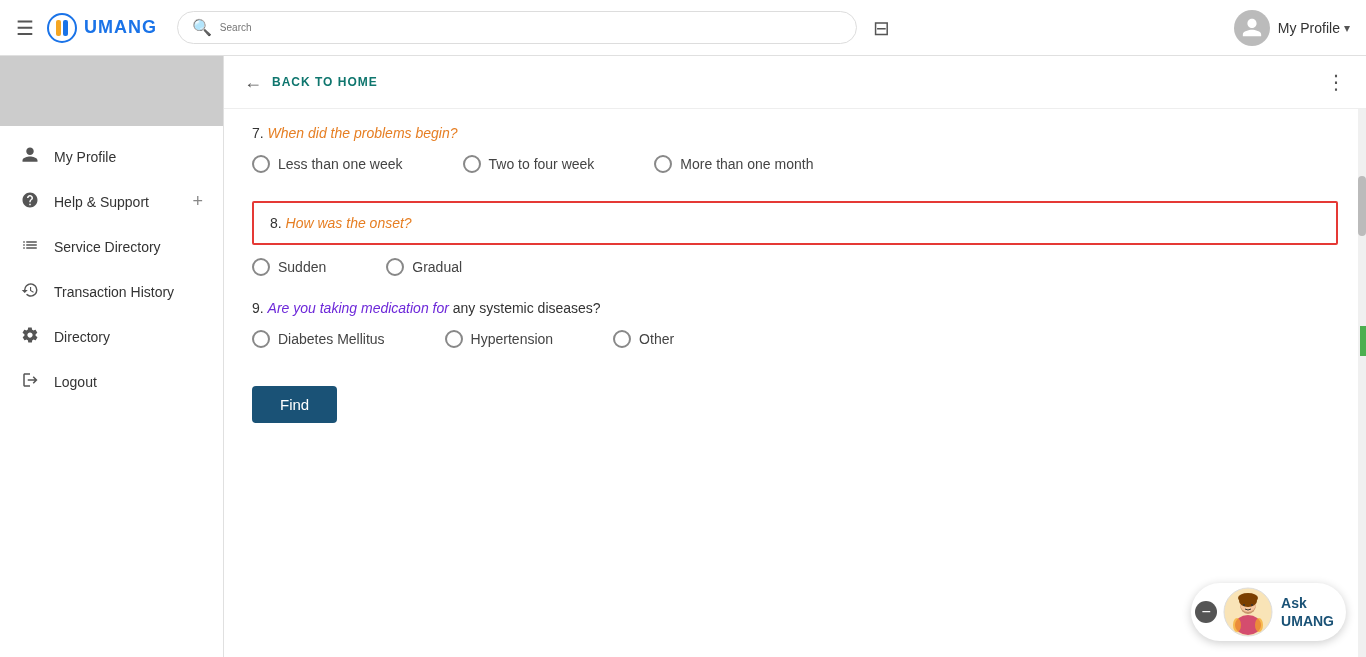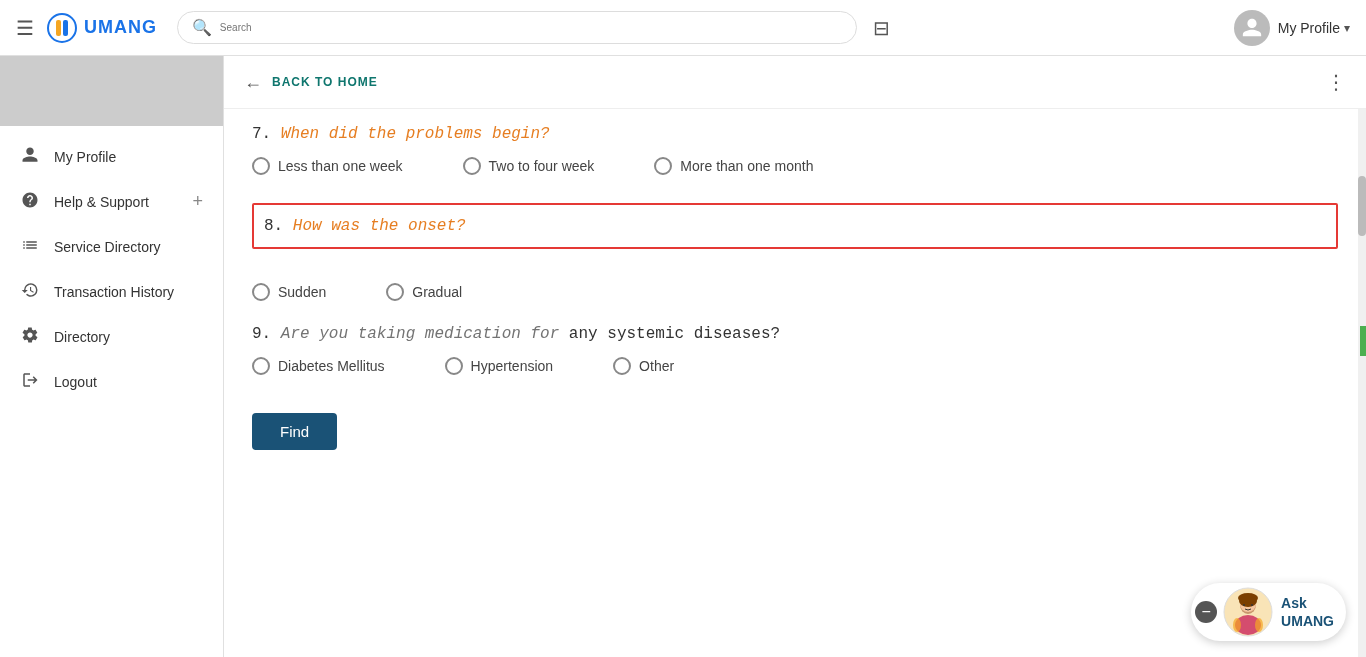--- a/index.html
+++ b/index.html
@@ -58,33 +58,33 @@
       display: flex; align-items: center; padding: 14px 20px;
       border-bottom: 1px solid #eee; position: sticky; top: 0; background: #fff; z-index: 10;
     }
     .back-arrow { font-size: 18px; color: #555; margin-right: 10px; cursor: pointer; }
     .back-label { font-size: 12px; color: #0f766e; letter-spacing: 1px; font-weight: 700; cursor: pointer; }
     .more-dots { margin-left: auto; font-size: 20px; color: #555; cursor: pointer; }
 
     .content-body { padding: 16px 28px 40px 28px; }
 
     .question-block { margin-bottom: 28px; }
-    .question-text { font-size: 16px; margin-bottom: 14px; color: #333; font-family: Liberation Mono, monospace; }
+    .question-text { font-size: 14px; margin-bottom: 14px; color: #333; }
 
     .options-row { display: flex; align-items: center; flex-wrap: wrap; gap: 10px 0; }
     .radio-option { display: flex; align-items: center; margin-right: 60px; cursor: pointer; font-size: 14px; color: #444; }
     .radio-circle {
       width: 18px; height: 18px; border-radius: 50%;
       border: 2px solid #888; margin-right: 8px; flex-shrink: 0;
       background: #fff;
     }
 
     
     .question-box-highlighted {
-      border: 2px solid #e53935; border-radius: 2px; padding: 12px 10px; margin-bottom: 34px;
+      border: 2px solid #e53935; border-radius: 2px; padding: 12px 16px; margin-bottom: 13px;
     }
 
     
     .scroll-indicator {
       position: absolute; right: 0; top: 0; bottom: 0; width: 8px;
       display: flex; flex-direction: column;
     }
     .scroll-track { flex: 1; background: #f0f0f0; position: relative; }
     .scroll-thumb { position: absolute; top: 20%; width: 8px; height: 60px; background: #bbb; border-radius: 4px; right: 0; }
     .green-marker { position: absolute; right: 0; top: 45%; width: 6px; height: 30px; background: #4caf50; }
@@ -250,21 +250,21 @@
         </label>
         <label class="radio-option">
           <span class="radio-circle"></span>
           <span>Gradual</span>
         </label>
       </div>
 
       
       <div class="question-block">
         <div class="question-text">
-          <span>9. </span><span style="color:#737373;font-style:italic">Are you taking medication for</span><span> any systemic diseases?</span>
+          <span>9. </span><span style="color:#6d28d9;font-style:italic">Are you taking medication for</span><span> any systemic diseases?</span>
         </div>
         <div class="options-row">
           <label class="radio-option">
             <span class="radio-circle"></span>
             <span>Diabetes Mellitus</span>
           </label>
           <label class="radio-option">
             <span class="radio-circle"></span>
             <span>Hypertension</span>
           </label>

